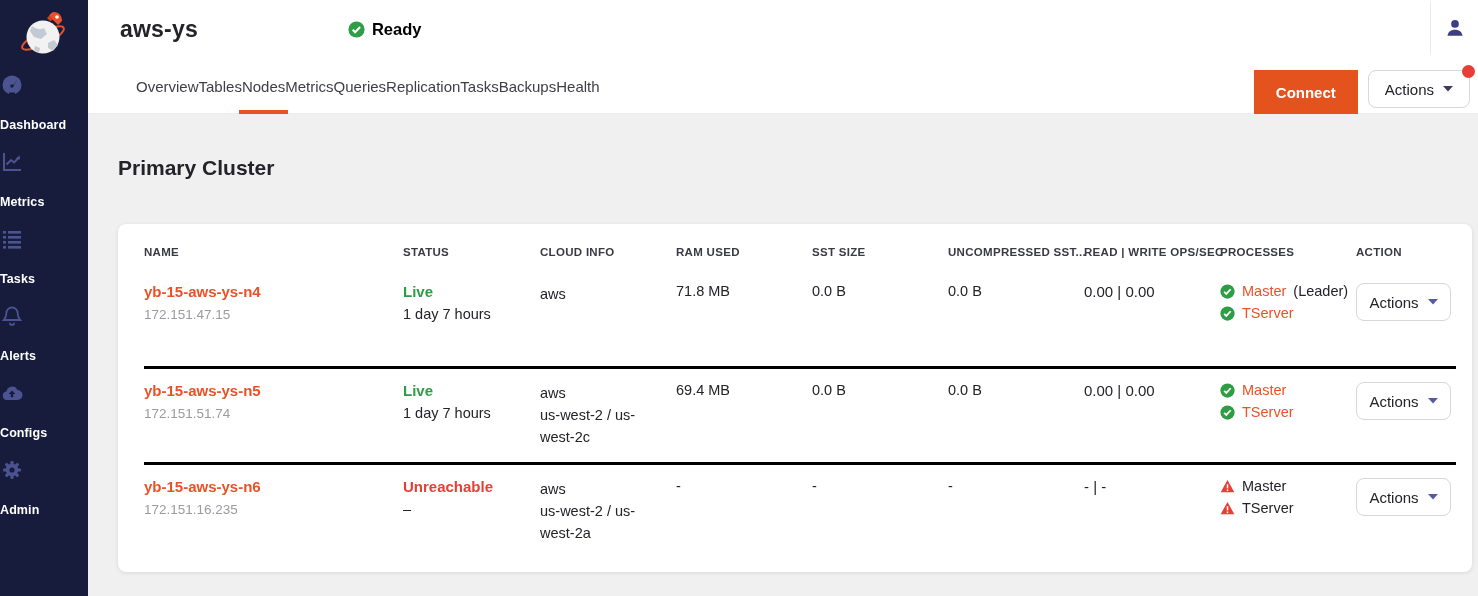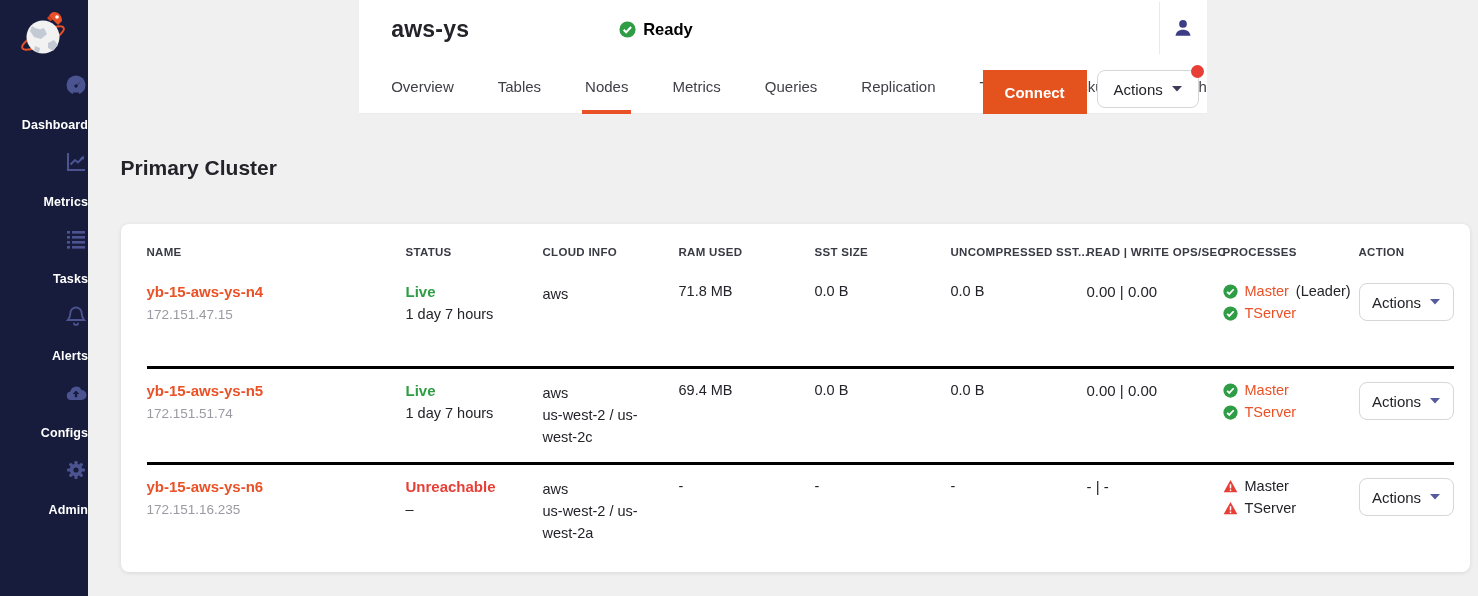--- a/index.html
+++ b/index.html
@@ -3,33 +3,33 @@
 <meta charset="utf-8">
 <style>
   * { box-sizing: border-box; margin: 0; padding: 0; }
   html,body { width:1478px; height:596px; overflow:hidden; }
   body { font-family:"Liberation Sans","DejaVu Sans",sans-serif; background:#f0f0f1; color:#232329; }
   .app { display:flex; width:1478px; height:596px; }
 
   
   .sidebar { width:88px; flex:0 0 88px; background:#171c3d; overflow:hidden; display:flex; flex-direction:column; }
   .logo-wrap { height:64px; display:flex; align-items:center; justify-content:center; padding-top:6px; flex:0 0 64px; }
-  .nav-item { height:77px; flex:0 0 77px; display:flex; flex-direction:column; align-items:flex-end; justify-content:center; gap:21px; cursor:pointer; }
+  .nav-item { height:77px; flex:0 0 77px; display:flex; flex-direction:column; align-items:flex-start; justify-content:center; gap:21px; cursor:pointer; }
   .nav-item.active { background:#2b3467; }
   .nav-label { color:#fff; font-size:12.5px; font-weight:600; letter-spacing:.1px; }
   .nav-icon { width:24px; height:24px; display:block; }
 
   
-  .main { flex:1; display:flex; flex-direction:column; min-width:0;align-items:center; }
+  .main { flex:1; display:flex; flex-direction:column; min-width:0; }
   .header { background:#fff; height:114px; flex:0 0 114px; position:relative; border-bottom:1px solid #ececee; }
   .header-top { height:58px; display:flex; align-items:center; padding-left:32px; position:relative; }
   .universe-title { font-size:23px; font-weight:700; color:#232329; letter-spacing:.2px; }
   .ready-badge { display:flex; align-items:center; gap:7px; margin-left:150px; color:#000000; font-weight:700; font-size:16.5px; }
   .user-area { position:absolute; right:0; top:2px; width:48px; height:52px; display:flex; align-items:center; justify-content:center; border-left:1px solid #e9e9ec; }
-  .tabs-row { height:56px; display:flex; align-items:stretch; padding-left:32px; gap:44px; position:relative; }
+  .tabs-row { height:56px; display:flex; align-items:stretch; padding-left:48px; position:relative; }
   .tab { display:flex; align-items:center; font-size:15px; color:#3e3e46; cursor:pointer; position:relative; white-space:nowrap; }
   .tab.active::after { content:""; position:absolute; left:-3px; right:-3px; bottom:0; height:4px; background:#ea5126; }
   .header-buttons { position:absolute; right:8px; top:12px; display:flex; gap:10px; }
   .btn-connect { height:44px; padding:0 22px; background:#e4521e; border:none; border-radius:0; color:#fff; font-size:15px; font-weight:700; font-family:inherit; cursor:pointer; }
   .btn-actions { height:38px; padding:0 16px; background:#fff; border:1px solid #d6d6db; border-radius:8px; color:#232329; font-size:15px; font-family:inherit; cursor:pointer; display:flex; align-items:center; gap:9px; position:relative; }
   .notif-dot { position:absolute; top:-6px; right:-6px; width:13px; height:13px; border-radius:50%; background:#e73e36; }
 
   
   .content { flex:1; padding:0 6px 0 30px; }
   .section-title { font-size:21px; font-weight:700; color:#232329; margin-top:42px; }

